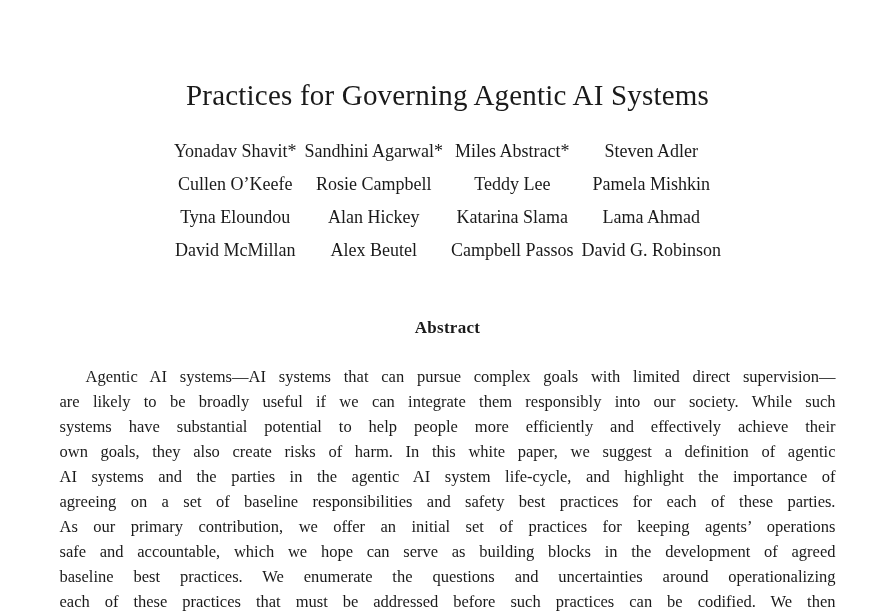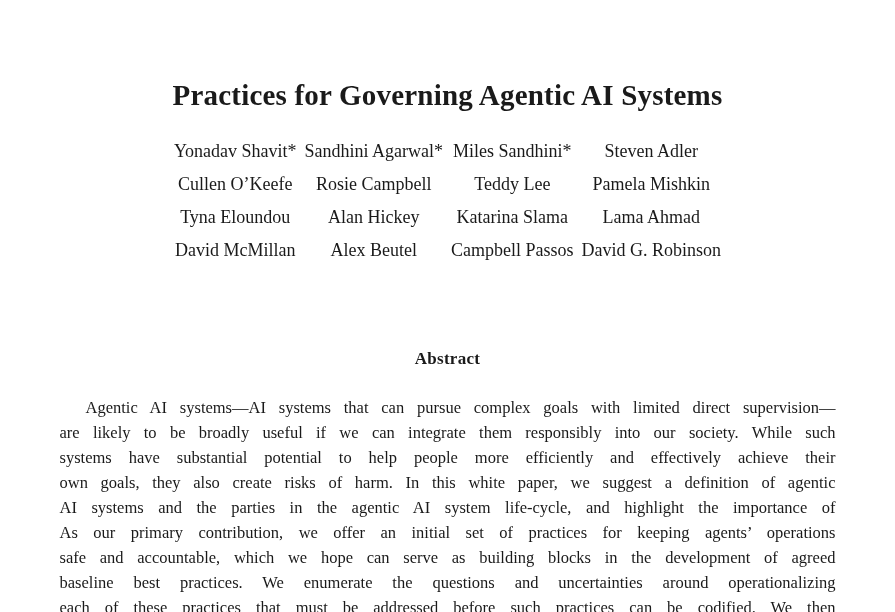--- a/index.html
+++ b/index.html
@@ -16,41 +16,41 @@
   }
   .page {
     box-sizing: border-box;
     width: 895px;
     height: 612px;
     padding-top: 58px;
   }
   .title {
     text-align: center;
     font-size: 29px;
-    font-weight: 700;
+    font-weight: 400;
     letter-spacing: 0.2px;
     line-height: 36px;
   }
   .authors {
     margin: 26px auto 0;
     display: grid;
     grid-template-columns: repeat(4, auto);
     justify-content: center;
     column-gap: 55px;
     row-gap: 1px;
     font-size: 18px;
     line-height: 25px;
     gap: 8px;
   }
   .author {
     text-align: center;
     white-space: nowrap;
   }
   .abstract-heading {
-    margin-top: 86px;
+    margin-top: 55px;
     text-align: center;
     font-size: 17px;
     font-weight: 700;
     letter-spacing: 0.3px;
   }
   .abstract-body {
     width: 776px;
     margin: 13px auto 0;
     font-size: 16.5px;
     line-height: 25px;
@@ -68,21 +68,21 @@
 </head>
 <body>
 
 <div class="page">
 
   <h1 class="title">Practices for Governing Agentic AI Systems</h1>
 
   <div class="authors">
     <span class="author">Yonadav Shavit*</span>
     <span class="author">Sandhini Agarwal*</span>
-    <span class="author">Miles Sandhini*</span>
+    <span class="author">Miles Abstract*</span>
     <span class="author">Steven Adler</span>
     <span class="author">Cullen O’Keefe</span>
     <span class="author">Rosie Campbell</span>
     <span class="author">Teddy Lee</span>
     <span class="author">Pamela Mishkin</span>
     <span class="author">Tyna Eloundou</span>
     <span class="author">Alan Hickey</span>
     <span class="author">Katarina Slama</span>
     <span class="author">Lama Ahmad</span>
     <span class="author">David McMillan</span>
@@ -92,20 +92,21 @@
   </div>
 
   <div class="abstract-heading">Abstract</div>
 
   <div class="abstract-body">
     <div class="abstract-line first">Agentic AI systems—AI systems that can pursue complex goals with limited direct supervision—</div>
     <div class="abstract-line">are likely to be broadly useful if we can integrate them responsibly into our society. While such</div>
     <div class="abstract-line">systems have substantial potential to help people more efficiently and effectively achieve their</div>
     <div class="abstract-line">own goals, they also create risks of harm. In this white paper, we suggest a definition of agentic</div>
     <div class="abstract-line">AI systems and the parties in the agentic AI system life-cycle, and highlight the importance of</div>
+    <div class="abstract-line">agreeing on a set of baseline responsibilities and safety best practices for each of these parties.</div>
     <div class="abstract-line">As our primary contribution, we offer an initial set of practices for keeping agents’ operations</div>
     <div class="abstract-line">safe and accountable, which we hope can serve as building blocks in the development of agreed</div>
     <div class="abstract-line">baseline best practices. We enumerate the questions and uncertainties around operationalizing</div>
     <div class="abstract-line">each of these practices that must be addressed before such practices can be codified. We then</div>
     <div class="abstract-line">highlight categories of indirect impacts from the wide-scale adoption of agentic AI systems, which</div>
 
   </div>
 
 </div>
 

